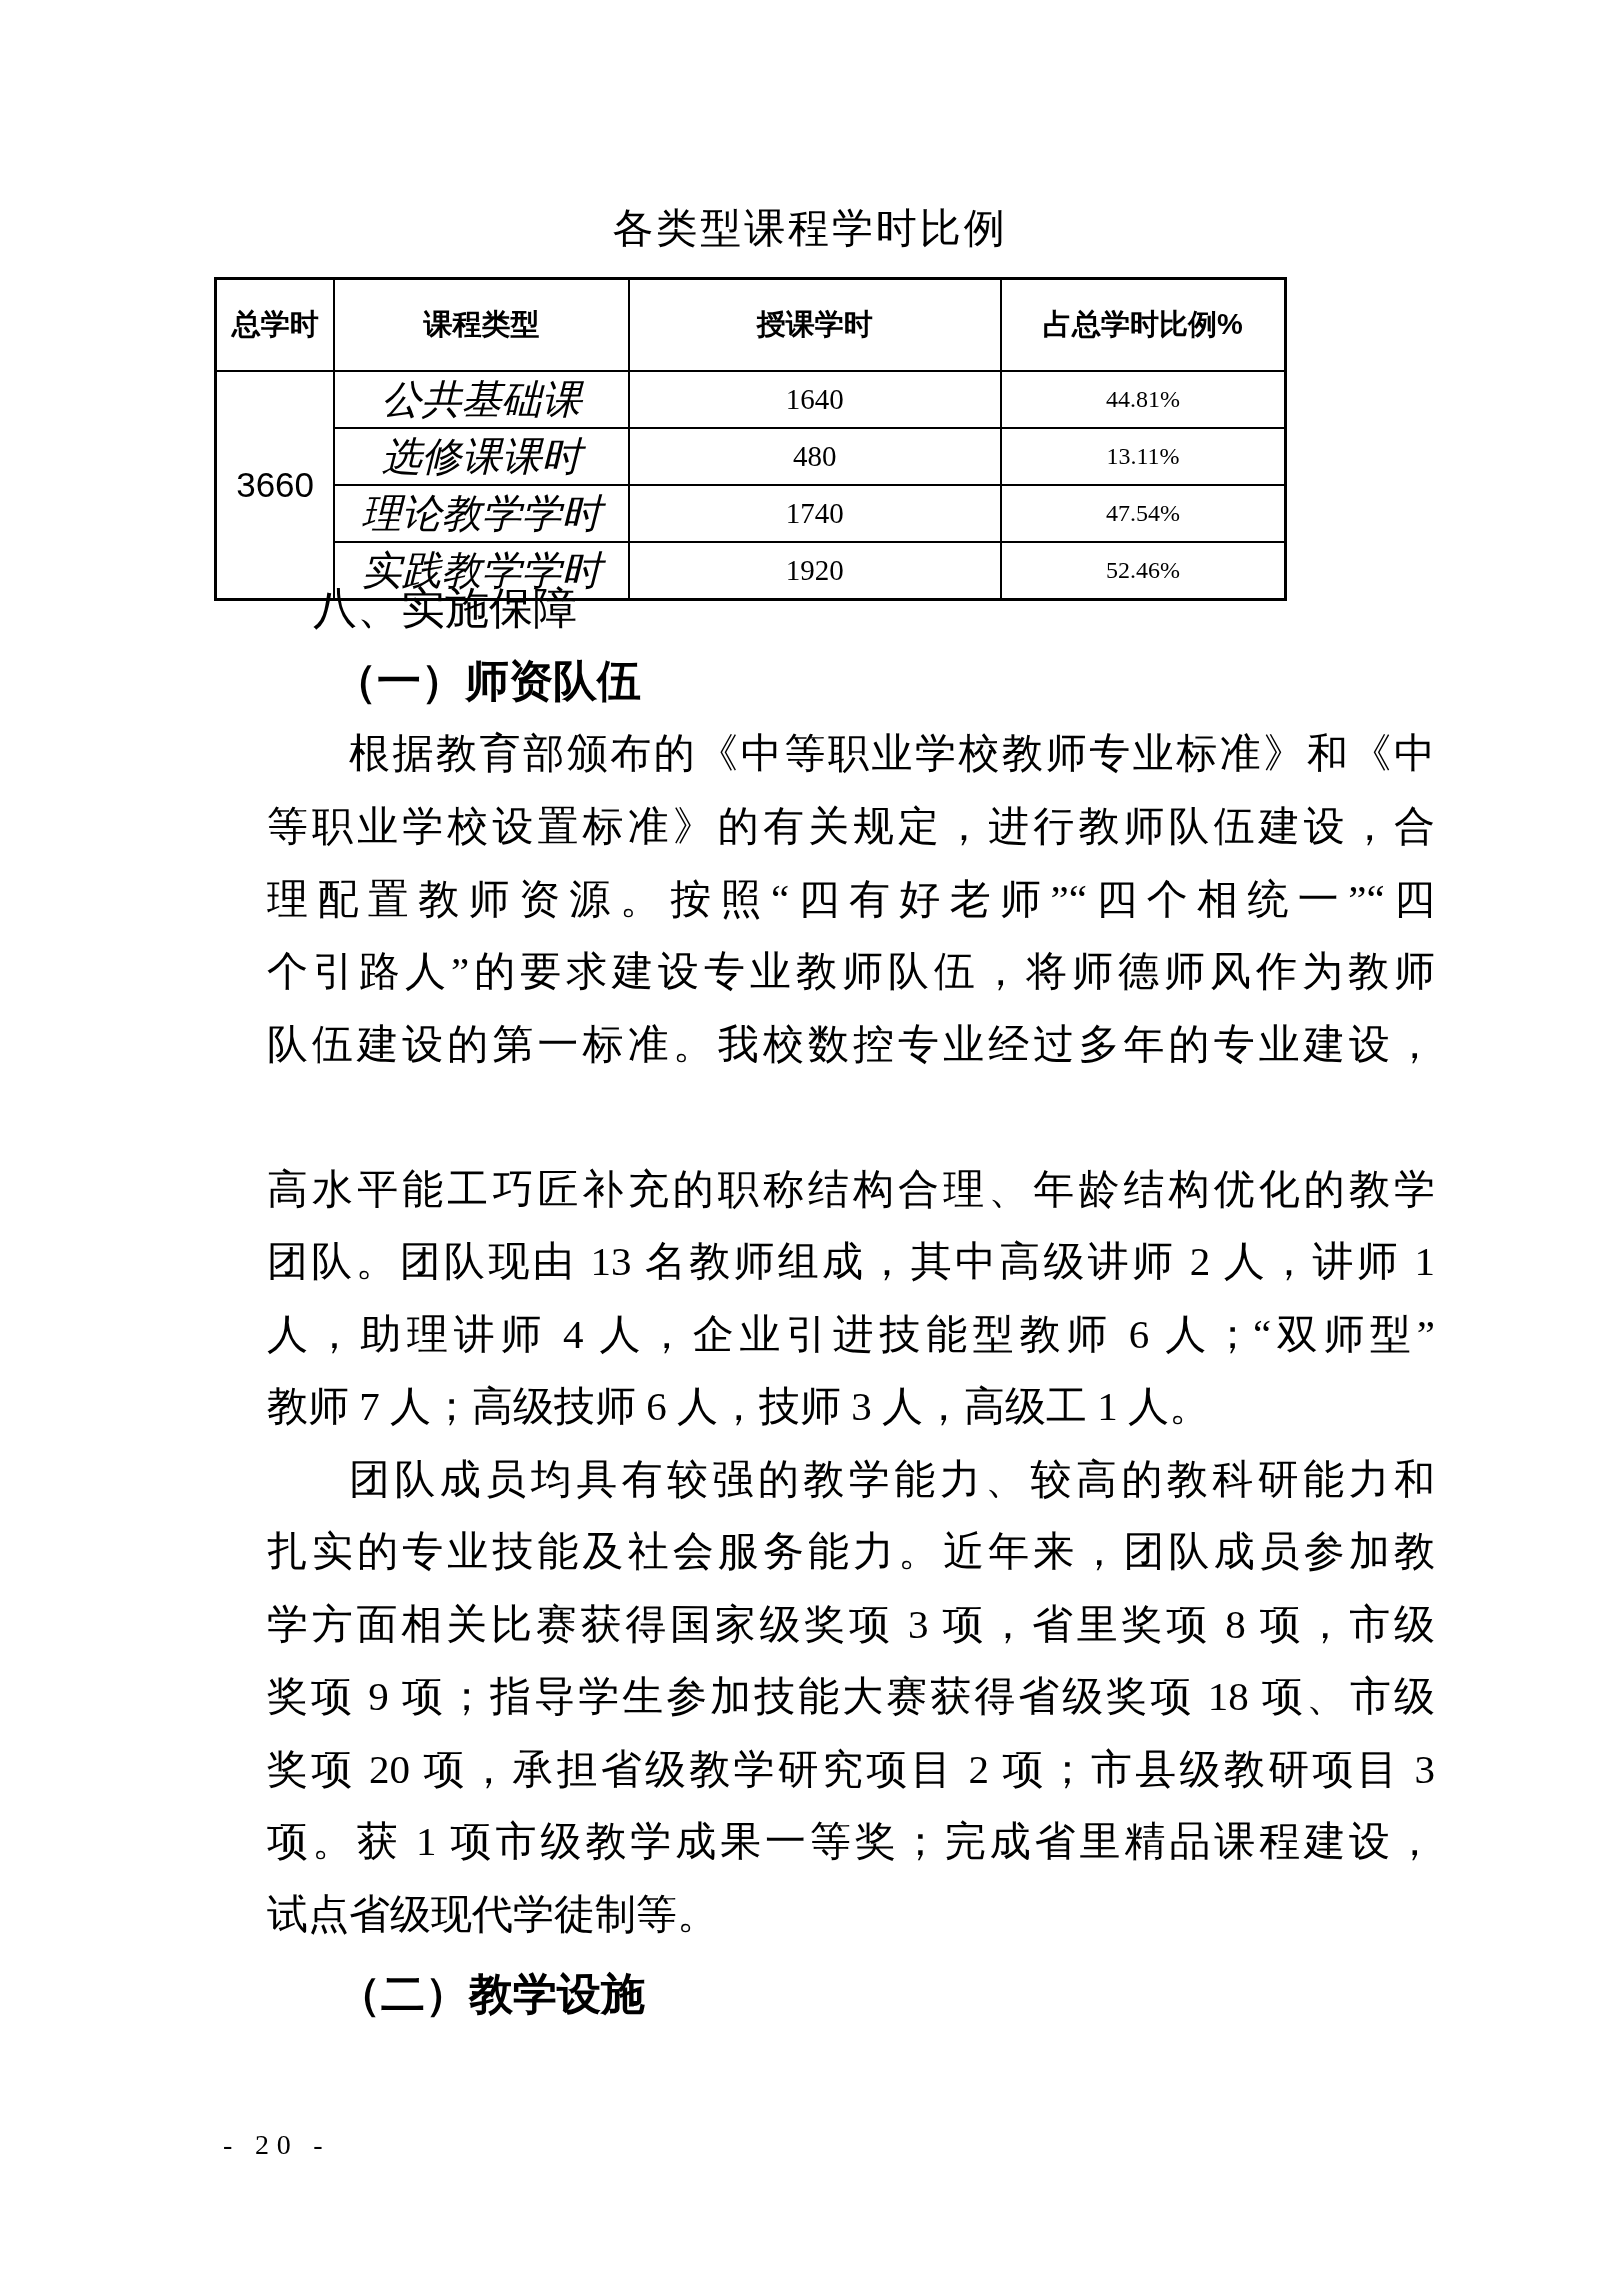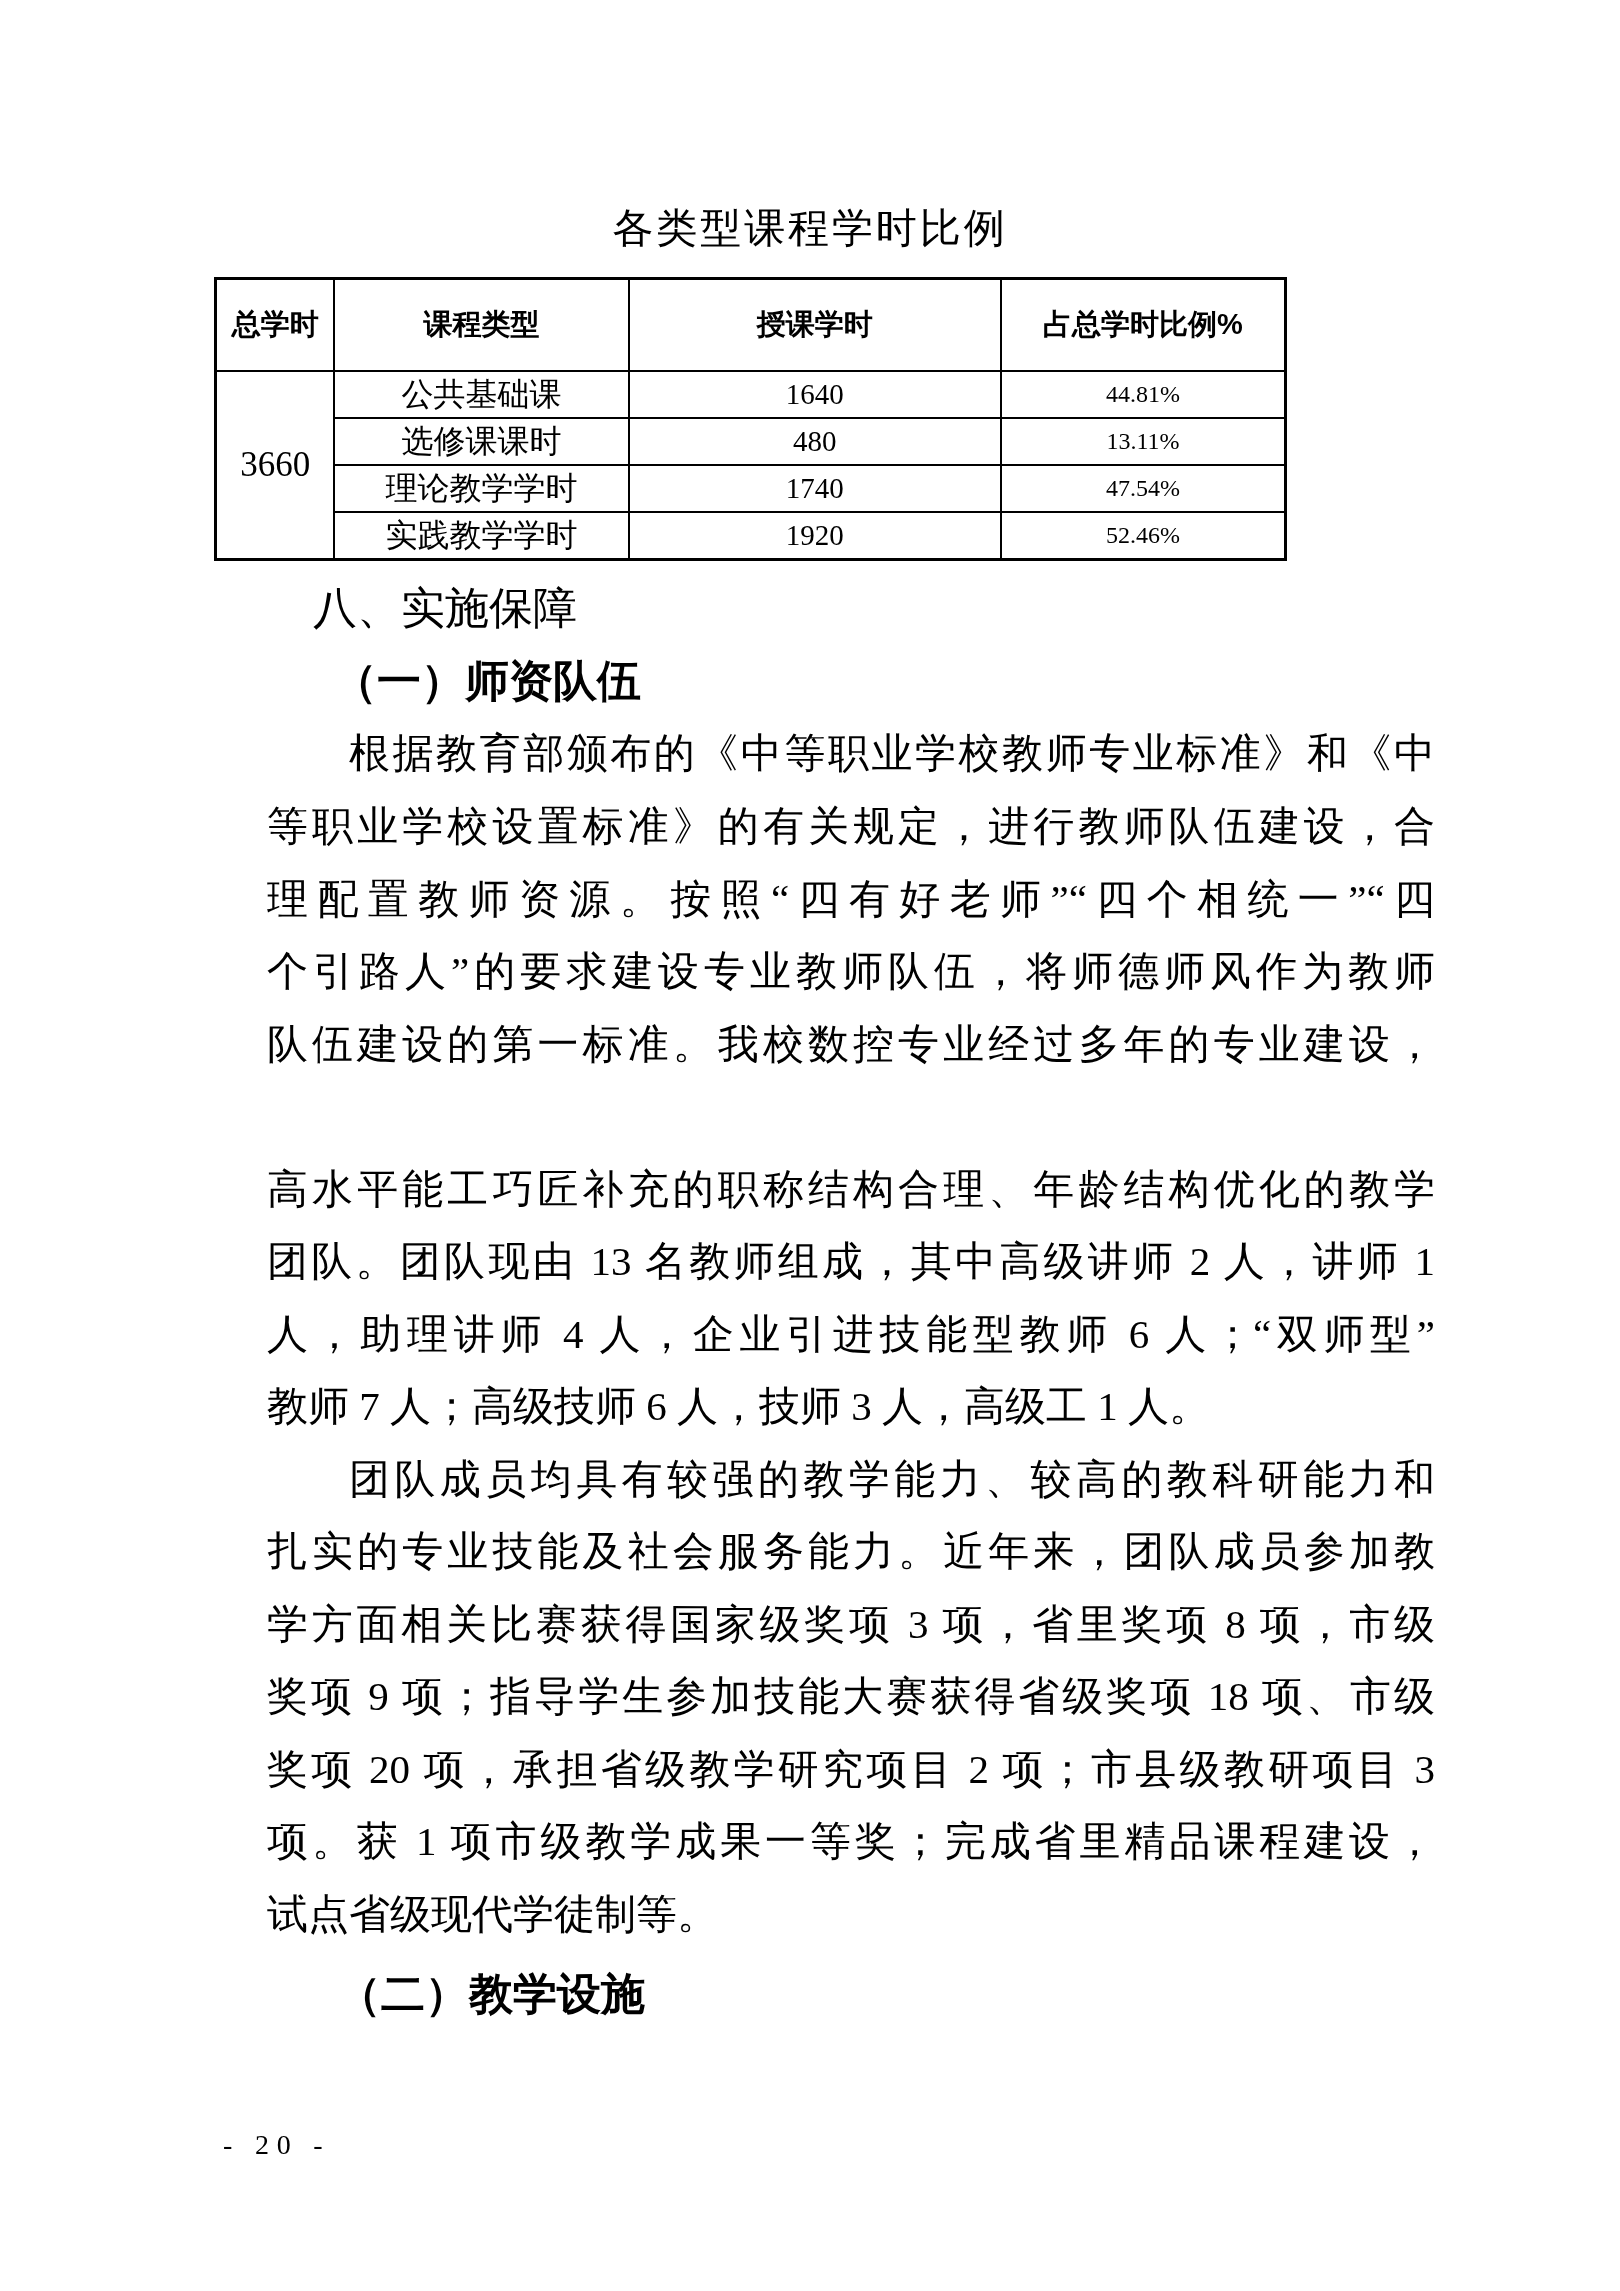--- a/index.html
+++ b/index.html
@@ -36,24 +36,24 @@
     padding:0;
     overflow:hidden;
   }
   .doc-table thead th {
     height:90px;
     font-family:"Liberation Sans", sans-serif;
     font-weight:bold;
     font-size:29px;
   }
   .doc-table tbody td { height:45px; }
-  td.cell-type  { font-size:32px; }
+  td.cell-type  { font-size:40px;font-style:italic; }
   td.cell-hours { font-size:29px; font-family:"Liberation Serif", serif; }
   td.cell-pct   { font-size:24px; font-family:"Liberation Serif", serif;margin-top:40px; }
-  td.cell-total { font-size:35px; font-family:Liberation Serif, serif; }
+  td.cell-total { font-size:35px; font-family:Liberation Sans, sans-serif; }
 
   
   .tline {
     position:absolute; left:223px; width:1168px;
     height:73px; line-height:73px;
     font-size:41px;
     text-align:justify;
     text-align-last:justify;
     white-space:normal;
     margin-left:44px;

